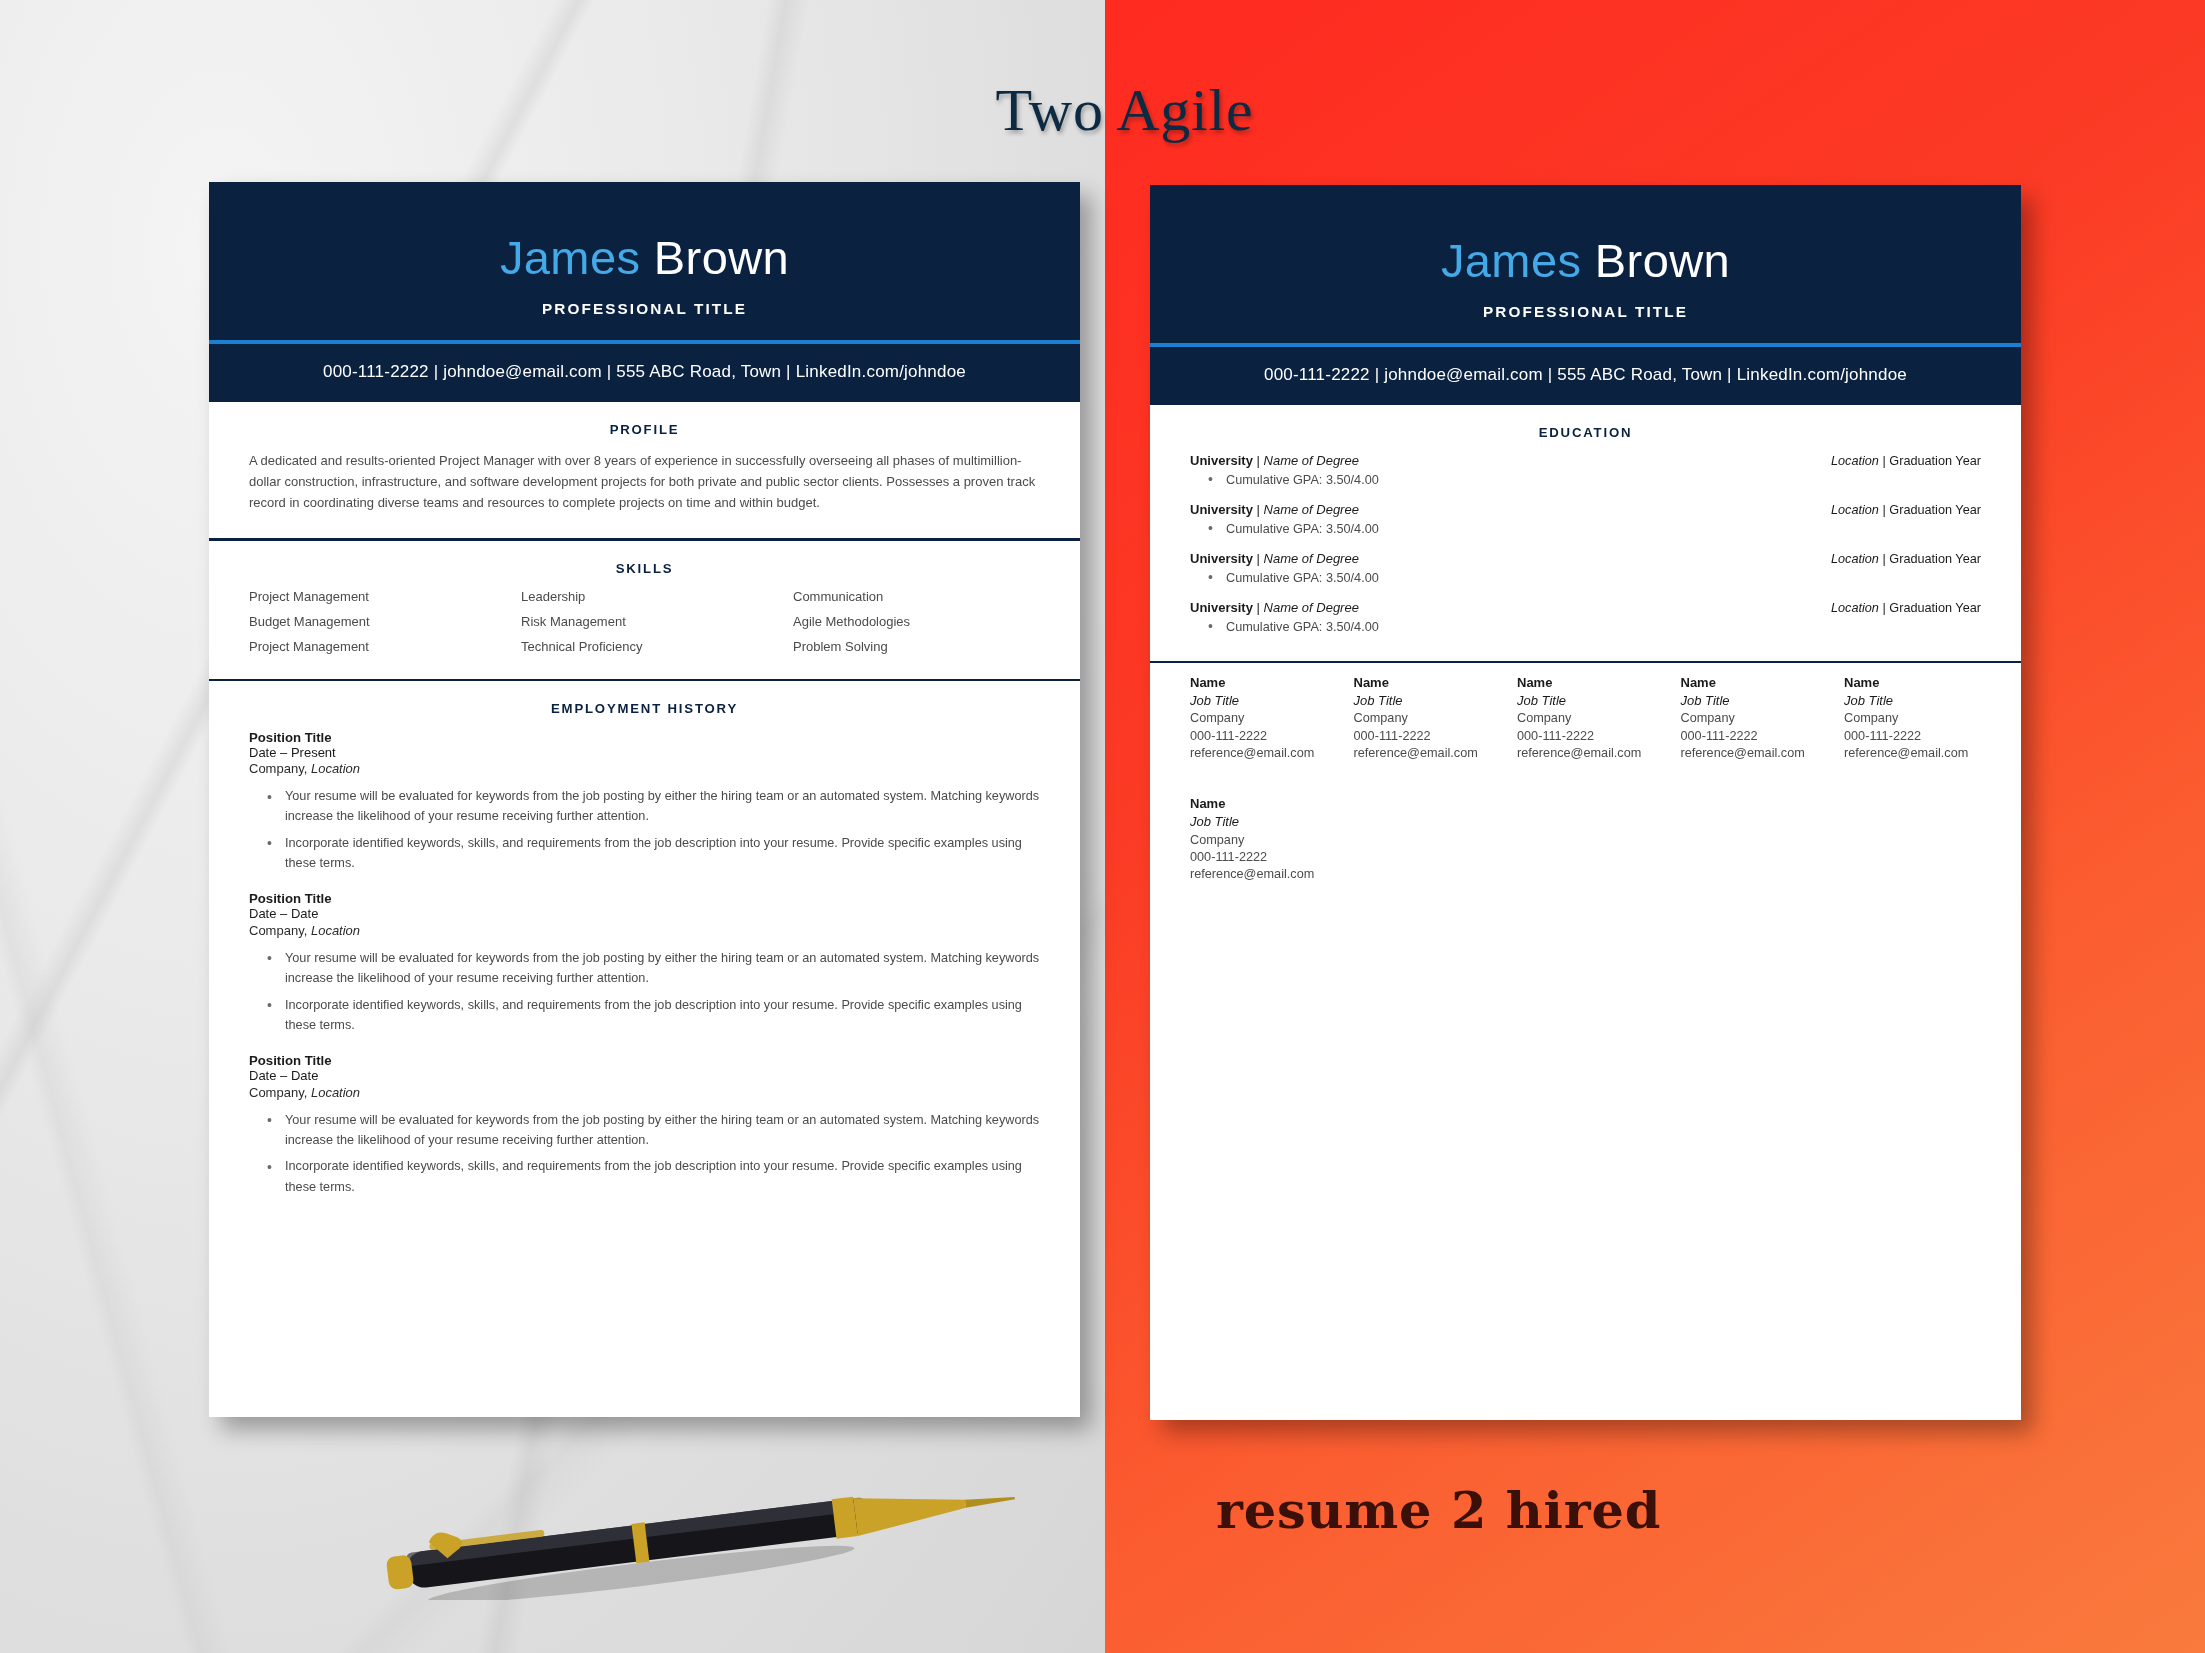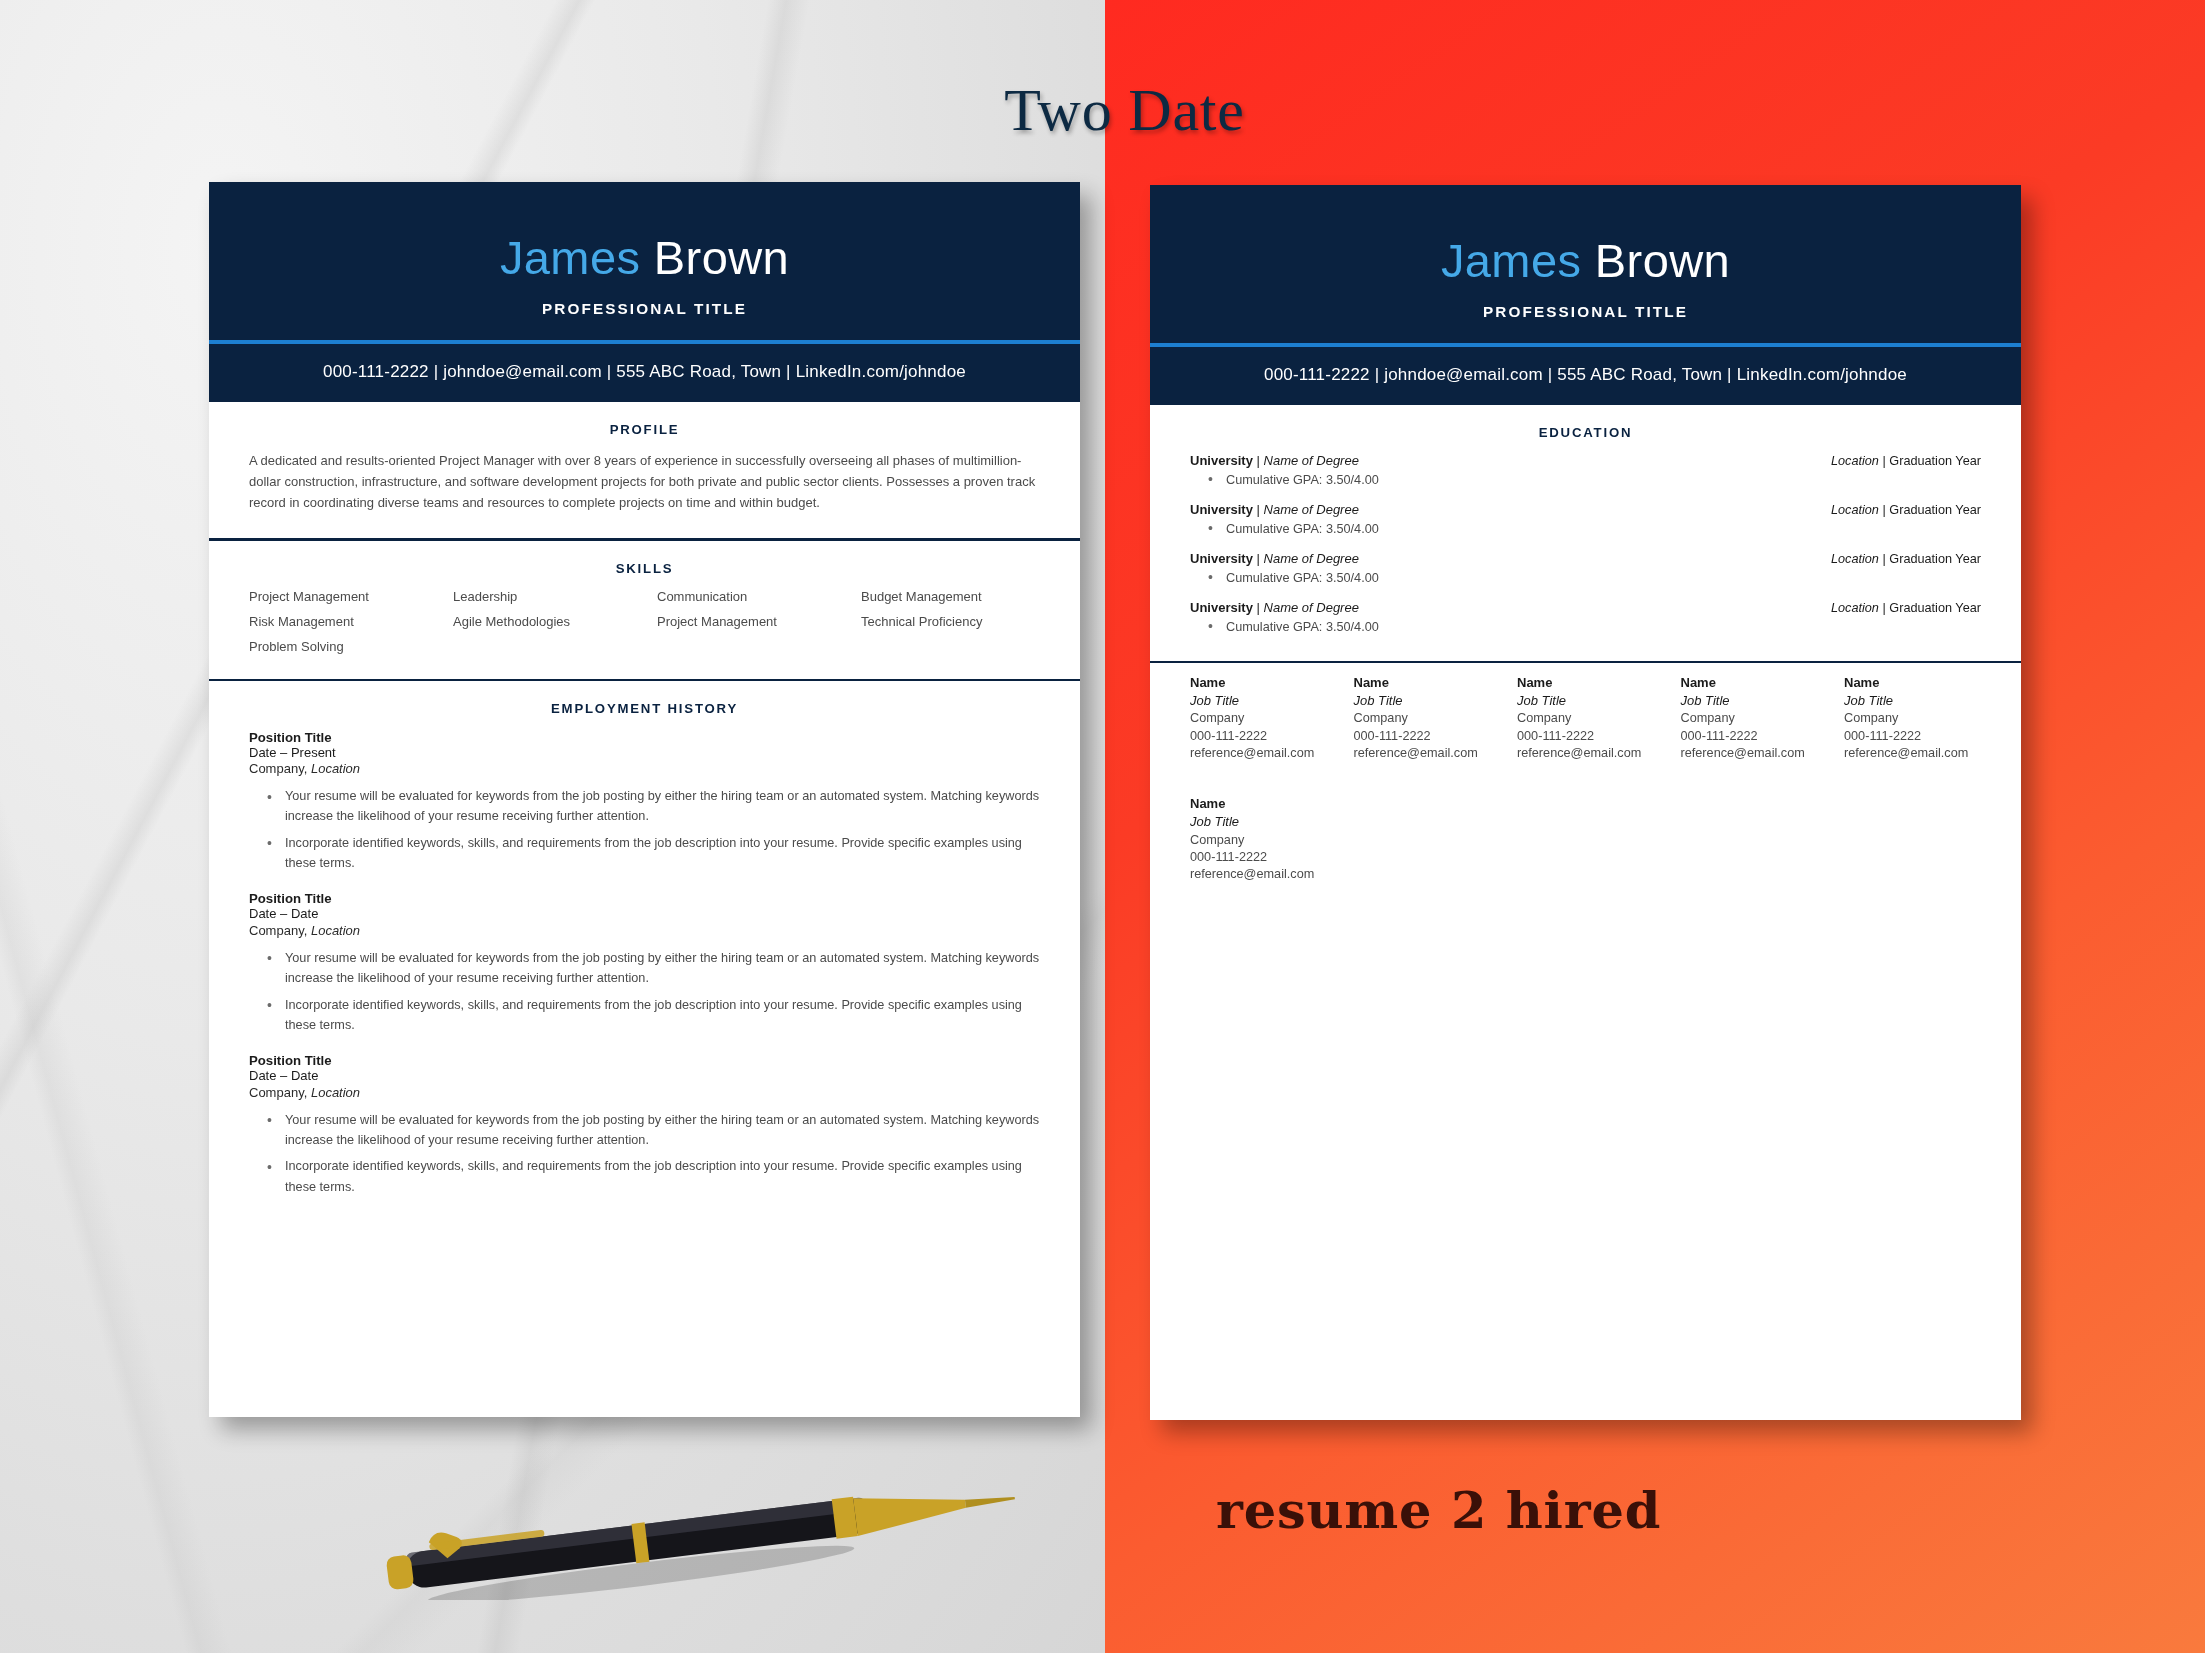--- a/index.html
+++ b/index.html
@@ -119,21 +119,21 @@
   .profile-text {
     font-size: 13px;
     line-height: 1.62;
     color: #4b4b4b;
     text-align: left;
     padding: 0 40px 25px 40px;
   }
 
   .skills-grid {
     display: grid;
-    grid-template-columns: 1fr 1fr 1fr 1fr;
+    grid-template-columns: 1fr 1fr 1fr;
     gap: 10px 25px;
     padding: 0 40px 25px 40px;
     font-size: 13px;
     color: #4b4b4b;
   }
 
   .job { padding: 0 40px; margin-bottom: 3.3px; }
   .job-row {
     display: flex; justify-content: space-between; align-items: baseline;
     font-size: 13.2px;
@@ -188,21 +188,21 @@
   .ref .rline { font-size: 12.7px; color: #4b4b4b; margin-top: 3.3px; }
 
   .spacer-sm { height: 11.6px; }
 </style>
 </head>
 <body>
 
 <div class="bg-left"></div>
 <div class="bg-right"></div>
 
-<div class="two-page-title">Two Date</div>
+<div class="two-page-title">Two Agile</div>
 <div class="brand-script">resume 2 hired</div>
 
 <svg class="pen" viewBox="0 0 920 150">
   <g transform="rotate(-7 460 75)">
     <rect x="120" y="52" width="560" height="44" rx="20" fill="#15151a"></rect>
     <rect x="120" y="52" width="560" height="16" rx="8" fill="#3a3a46" opacity=".7"></rect>
     <rect x="396" y="50" width="16" height="48" fill="#c9a227"></rect>
     <rect x="640" y="50" width="26" height="48" fill="#c9a227"></rect>
     <path d="M666 52 L800 70 L800 80 L666 98 Z" fill="#c9a227"></path>
     <path d="M800 70 L860 74 L860 77 L800 80 Z" fill="#b08f1f"></path>

